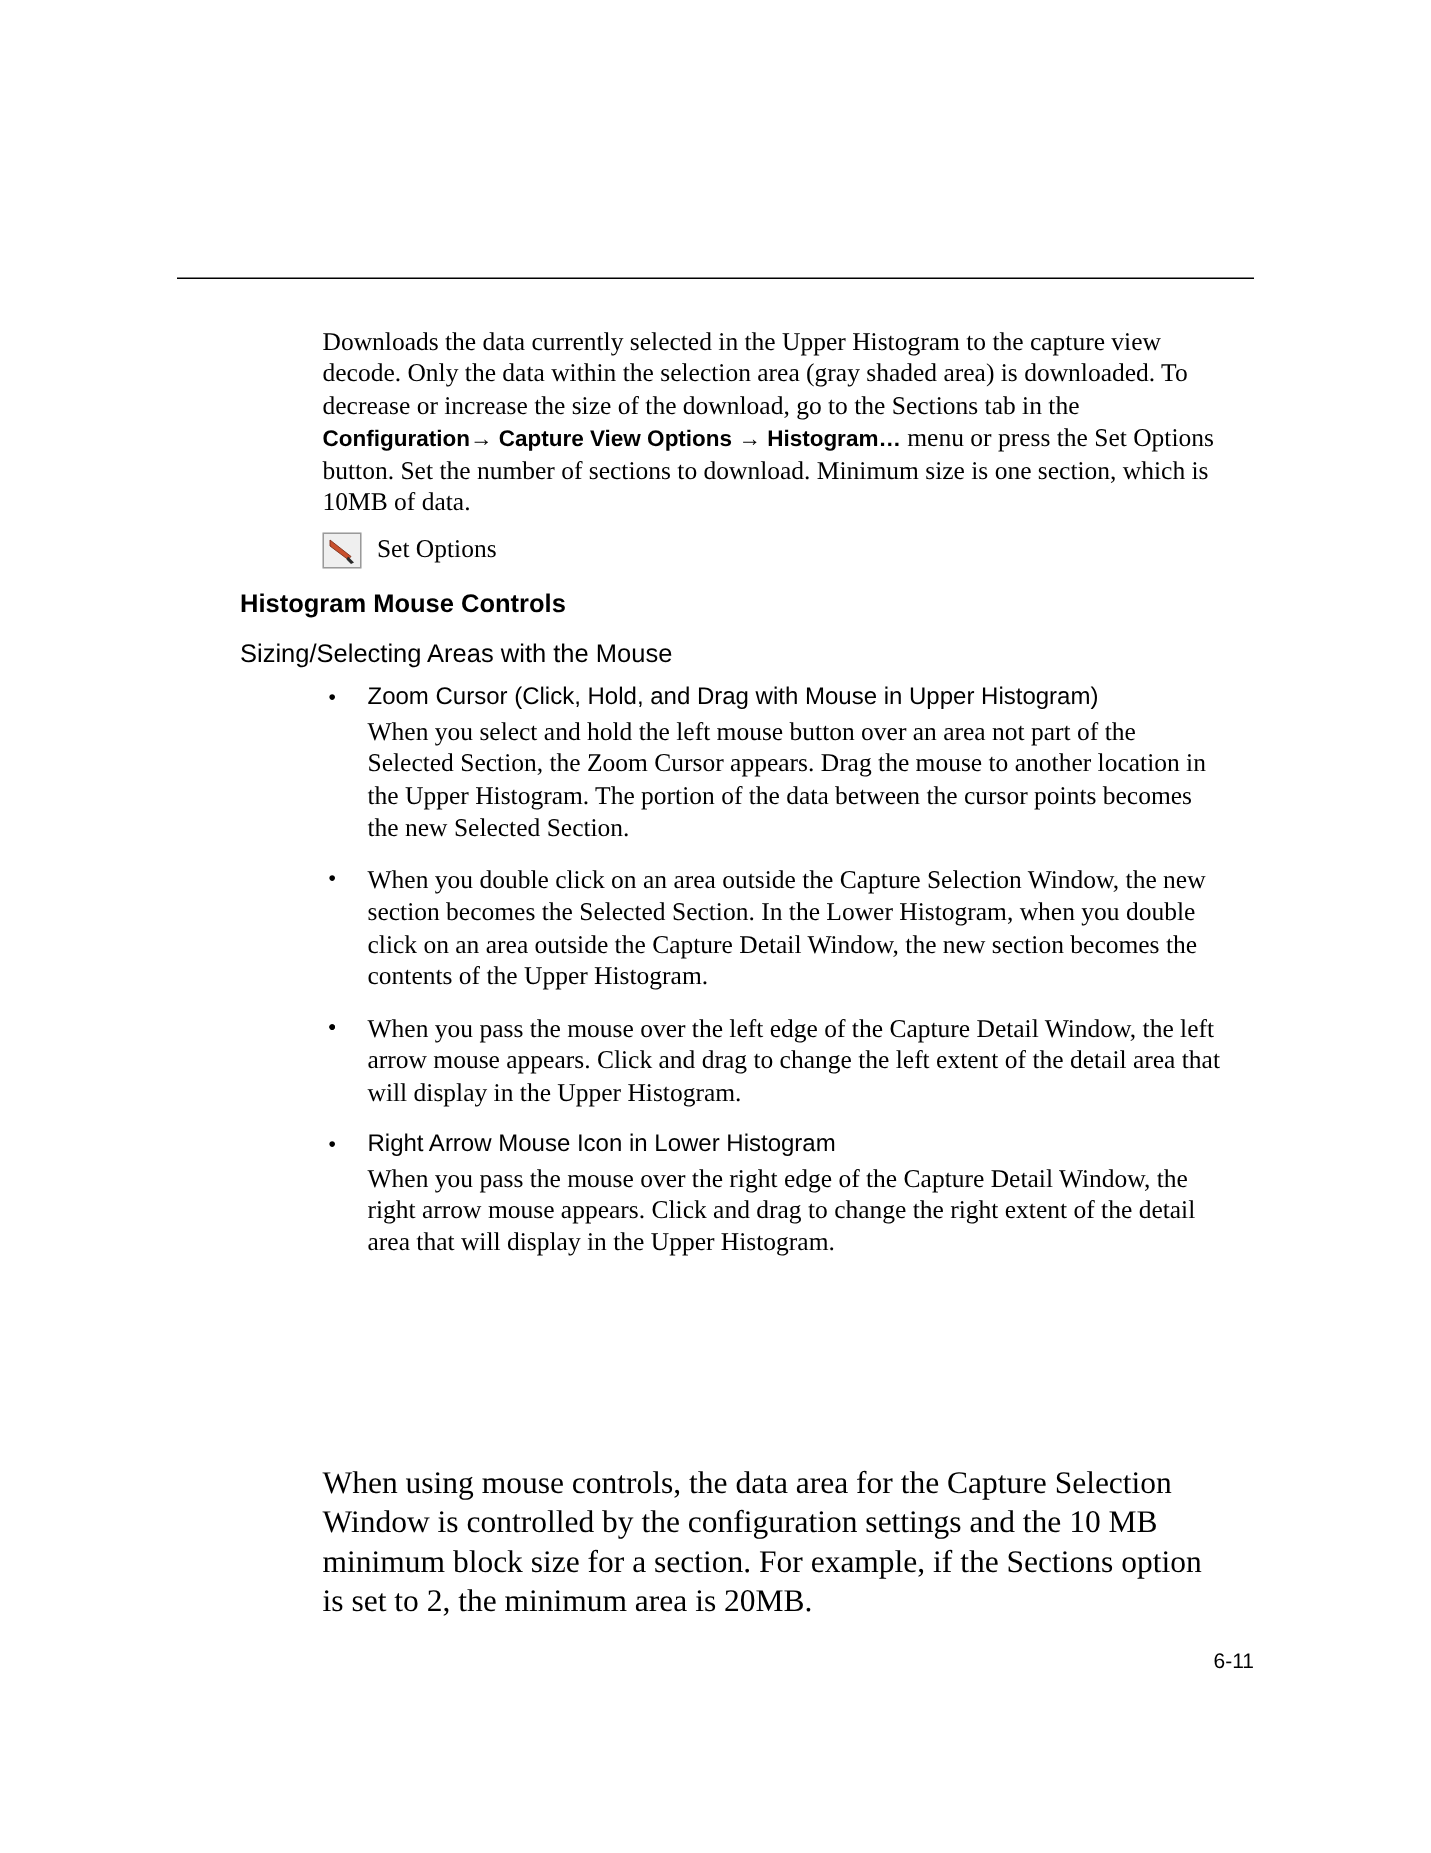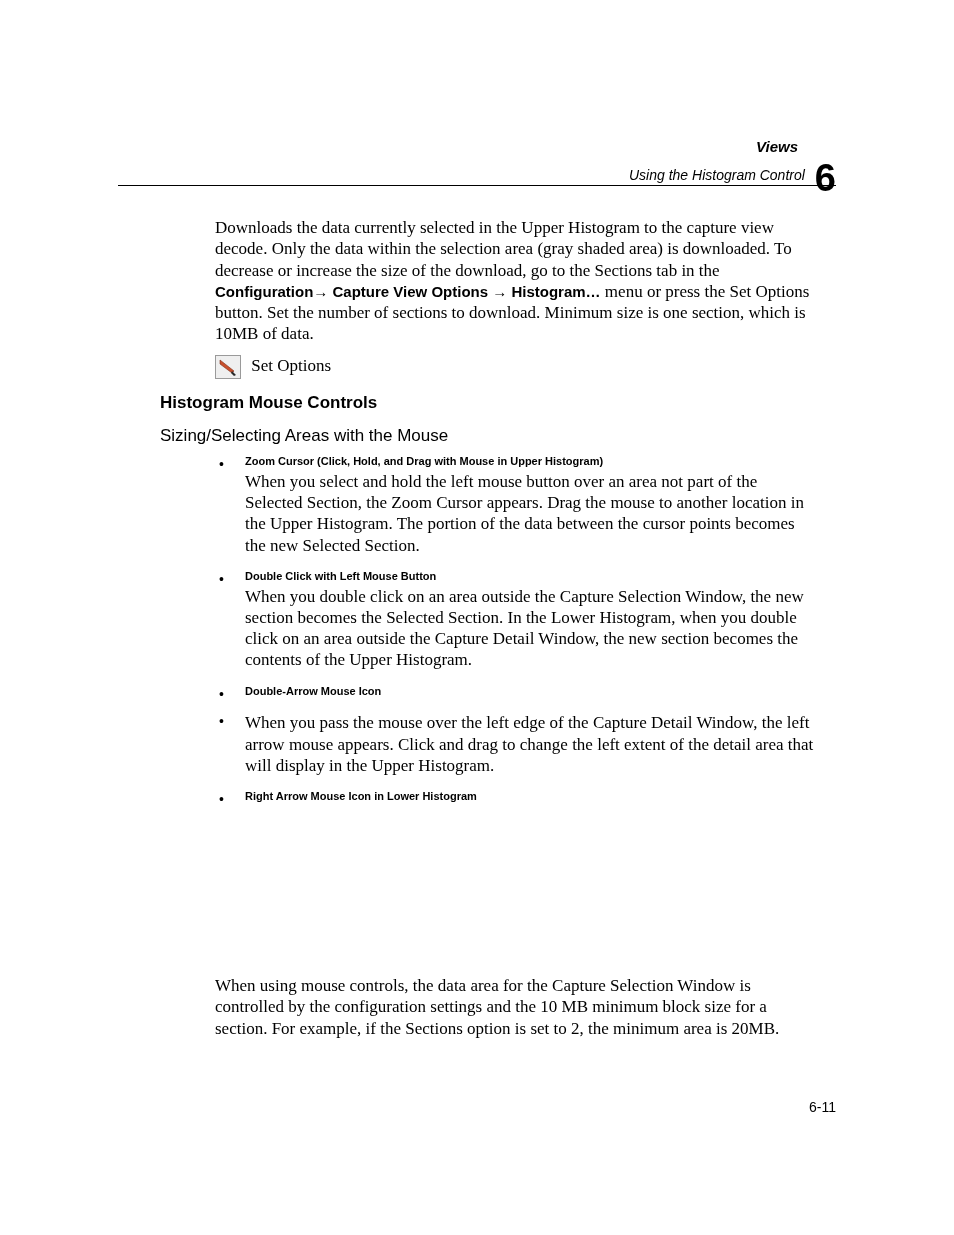--- a/index.html
+++ b/index.html
@@ -120,53 +120,46 @@
   }
   .li .bullet {
     position: absolute;
     left: 4px;
     top: 1px;
     font-family: Arial, sans-serif;
     font-size: 14px;
   }
   .li .li-head {
     font-family: Arial, Helvetica, sans-serif;
-    font-weight: bold;
-    font-size: 11px;
+    font-weight: normal;
+    font-size: 16px;
     display: block;
     margin-bottom: 2px;
   }
   .closing {
     position: absolute;
     left: 215px;
     right: 140px;
     top: 975px;
-    font-size: 17px;
+    font-size: 21px;
     line-height: 1.25;
   }
   .page-num {
     position: absolute;
     right: 118px;
     bottom: 120px;
     font-family: Arial, Helvetica, sans-serif;
     font-size: 14px;
   }
 </style>
 </head>
 <body>
 
 <div class="page">
 
-  <div class="running-head">
-    <span class="rh-title">Views</span>
-    <span class="rh-line2">
-      <span class="rh-sub">Using the Histogram Control</span>
-      <span class="rh-chapter">6</span>
-    </span>
-  </div>
 
   <hr class="header-rule">
 
   <div class="body">
     <p>
       <span>Downloads the data currently selected in the Upper Histogram to the capture view decode. Only the data within the selection area (gray shaded area) is downloaded. To decrease or increase the size of the download, go to the Sections tab in the </span><span class="bold-sans">Configuration</span><span class="bold-sans arrow">→</span><span class="bold-sans"> Capture View Options </span><span class="bold-sans arrow">→</span><span class="bold-sans"> Histogram…</span><span> menu or press the Set Options button. Set the number of sections to download. Minimum size is one section, which is 10MB of data.</span>
     </p>
     <div class="icon-row">
       <span class="icon-box">
         <svg width="22" height="20" viewBox="0 0 22 20">
@@ -182,33 +175,32 @@
   <div class="h3">Sizing/Selecting Areas with the Mouse</div>
 
   <div class="list-area">
     <div class="li">
       <span class="bullet">•</span>
       <span class="li-head">Zoom Cursor (Click, Hold, and Drag with Mouse in Upper Histogram)</span>
       <span>When you select and hold the left mouse button over an area not part of the Selected Section, the Zoom Cursor appears. Drag the mouse to another location in the Upper Histogram. The portion of the data between the cursor points becomes the new Selected Section.</span>
     </div>
     <div class="li">
       <span class="bullet">•</span>
-      <span class="li-head">Double Click with Left Mouse Button</span>
       <span>When you double click on an area outside the Capture Selection Window, the new section becomes the Selected Section. In the Lower Histogram, when you double click on an area outside the Capture Detail Window, the new section becomes the contents of the Upper Histogram.</span>
     </div>
     <div class="li">
       <span class="bullet">•</span>
-      <span class="li-head">Double-Arrow Mouse Icon</span>
     </div>
     <div class="li">
       <span class="bullet">•</span>
       <span>When you pass the mouse over the left edge of the Capture Detail Window, the left arrow mouse appears. Click and drag to change the left extent of the detail area that will display in the Upper Histogram.</span>
     </div>
     <div class="li">
       <span class="bullet">•</span>
       <span class="li-head">Right Arrow Mouse Icon in Lower Histogram</span>
+      <span>When you pass the mouse over the right edge of the Capture Detail Window, the right arrow mouse appears. Click and drag to change the right extent of the detail area that will display in the Upper Histogram.</span>
     </div>
   </div>
 
   <div class="closing">When using mouse controls, the data area for the Capture Selection Window is controlled by the configuration settings and the 10 MB minimum block size for a section. For example, if the Sections option is set to 2, the minimum area is 20MB.</div>
 
   <div class="page-num">6-11</div>
 </div>
 
 </body></html>

